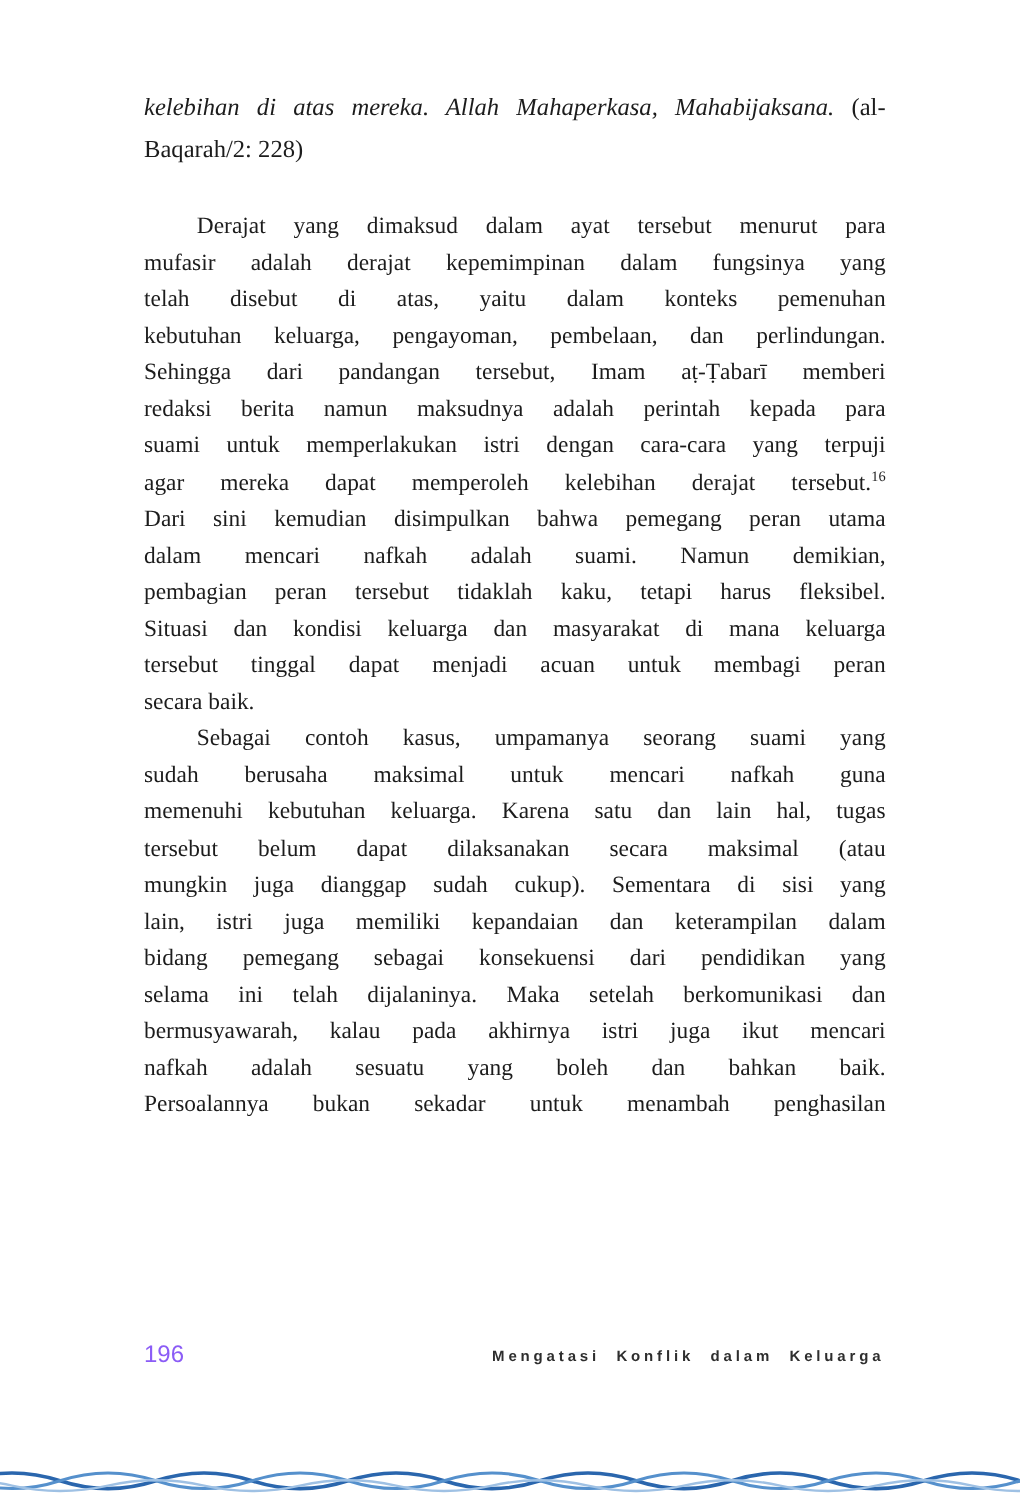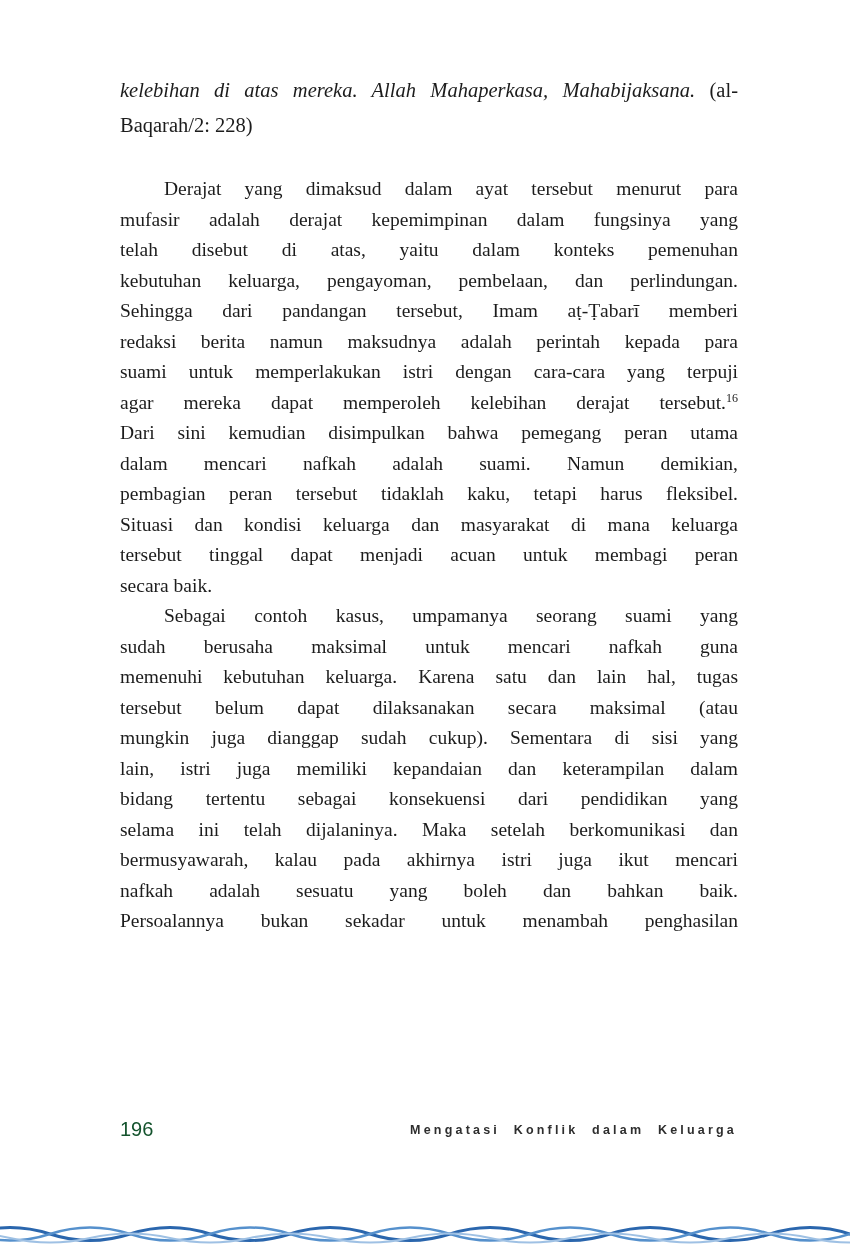--- a/index.html
+++ b/index.html
@@ -45,21 +45,21 @@
     left: 120px;
     right: 113px;
     top: 1118px;
     display: flex;
     justify-content: space-between;
     align-items: flex-end;
   }
   .page-number {
     font-family: "Liberation Sans", sans-serif;
     font-size: 20px;
-    color: #14532d;
+    color: #8b5cf6;
   }
   .running-title {
     font-family: "Liberation Sans", sans-serif;
     font-size: 12.5px;
     font-weight: 700;
     letter-spacing: 3.2px;
     word-spacing: 7px;
     color: #2e2e2e;
     padding-bottom: 4px;
     white-space: nowrap;
@@ -106,21 +106,21 @@
     </div>
 
     <div class="body-text">
       <div>
           <div class="line indent">Sebagai contoh kasus, umpamanya seorang suami yang</div>
           <div class="line">sudah berusaha maksimal untuk mencari nafkah guna</div>
           <div class="line">memenuhi kebutuhan keluarga. Karena satu dan lain hal, tugas</div>
           <div class="line">tersebut belum dapat dilaksanakan secara maksimal (atau</div>
           <div class="line">mungkin juga dianggap sudah cukup). Sementara di sisi yang</div>
           <div class="line">lain, istri juga memiliki kepandaian dan keterampilan dalam</div>
-          <div class="line">bidang tertentu sebagai konsekuensi dari pendidikan yang</div>
+          <div class="line">bidang pemegang sebagai konsekuensi dari pendidikan yang</div>
           <div class="line">selama ini telah dijalaninya. Maka setelah berkomunikasi dan</div>
           <div class="line">bermusyawarah, kalau pada akhirnya istri juga ikut mencari</div>
           <div class="line">nafkah adalah sesuatu yang boleh dan bahkan baik.</div>
           <div class="line">Persoalannya bukan sekadar untuk menambah penghasilan</div>
         </div>
     </div>
 
   </div>
 
   <div class="footer">

